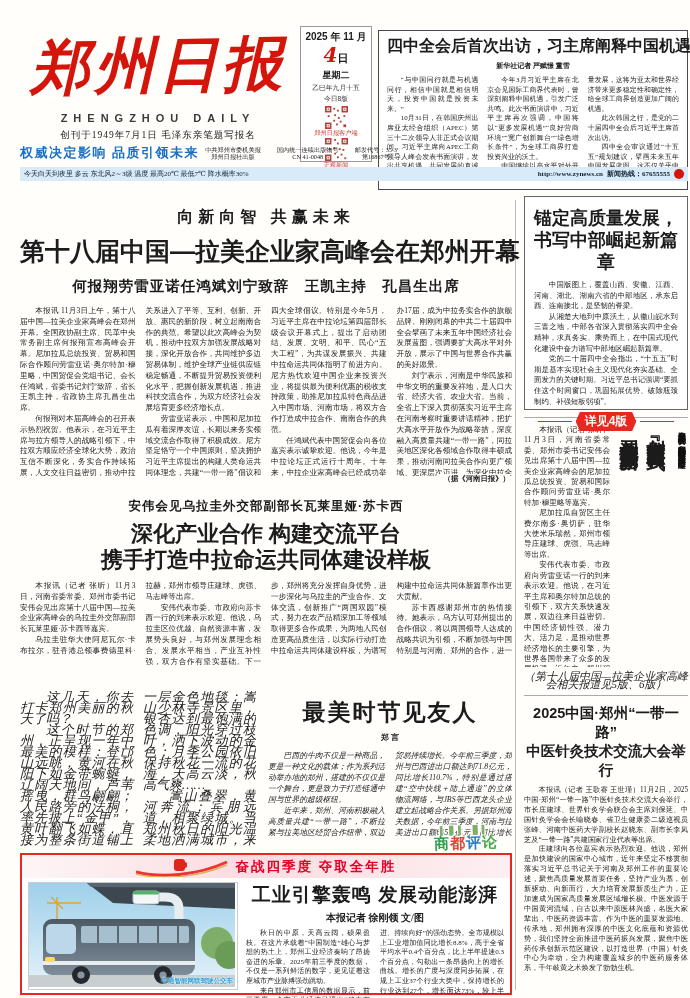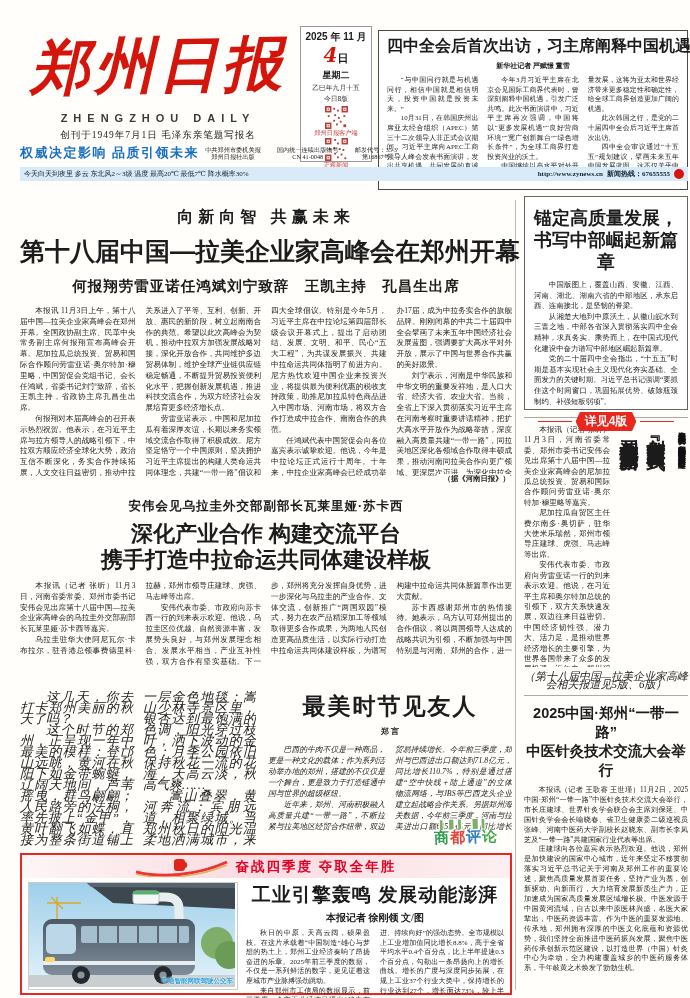--- a/index.html
+++ b/index.html
@@ -51,21 +51,21 @@
   .lead-credit{position:absolute;right:2px;bottom:0;background:#fffefb;font-size:7.4px;font-weight:bold;padding-left:6px;}
   
   .sec-kicker{text-align:center;font-size:12.5px;font-weight:bold;margin-top:14px;letter-spacing:1px;}
   .sec-title{text-align:center;font-size:22px;font-weight:900;line-height:26px;margin-top:6px;}
   .sec-body{margin-top:8px;height:94px;overflow:hidden;}
   
   .essay{position:relative;margin-top:16px;height:156px;}
   .essay-left{position:absolute;left:0;top:0;width:236px;height:156px;column-count:2;column-gap:10px;overflow:hidden;
               font-style:italic;font-size:13px;line-height:11px;text-align:justify;}
   .essay-left p,.essay-rbody p{margin:0;text-indent:2em;}
-  .essay-right{position:absolute;left:248px;top:0;width:244px;height:156px;}
+  .essay-right{position:absolute;left:248px;top:6px;width:244px;height:156px;}
   .essay-title{text-align:center;font-size:23px;font-weight:900;letter-spacing:2px;}
   .essay-author{text-align:center;font-size:8px;font-weight:bold;margin-top:4px;}
   .essay-rbody{margin-top:7px;height:94px;column-count:2;column-gap:10px;overflow:hidden;
                font-style:italic;font-size:7.8px;line-height:11px;text-align:justify;}
   .sdpl{position:absolute;right:14px;bottom:0;font-family:"Liberation Sans",sans-serif;font-weight:900;font-size:15px;
         letter-spacing:1px;text-shadow:1px 1px 0 #fff,-1px -1px 0 #fff;transform:rotate(-2deg);}
   .sdpl .c1{color:#2e9e4f}.sdpl .c2{color:#e2453a}.sdpl .c3{color:#2f7fc1}.sdpl .c4{color:#4aa84a}
   .sdpl .bld{display:block;text-align:center;font-size:8px;color:#7fae6a;letter-spacing:3px;line-height:6px;}
   
   .bbox{margin-top:6px;height:142px;border:2px solid #e8281e;box-sizing:border-box;background:#fff;}

